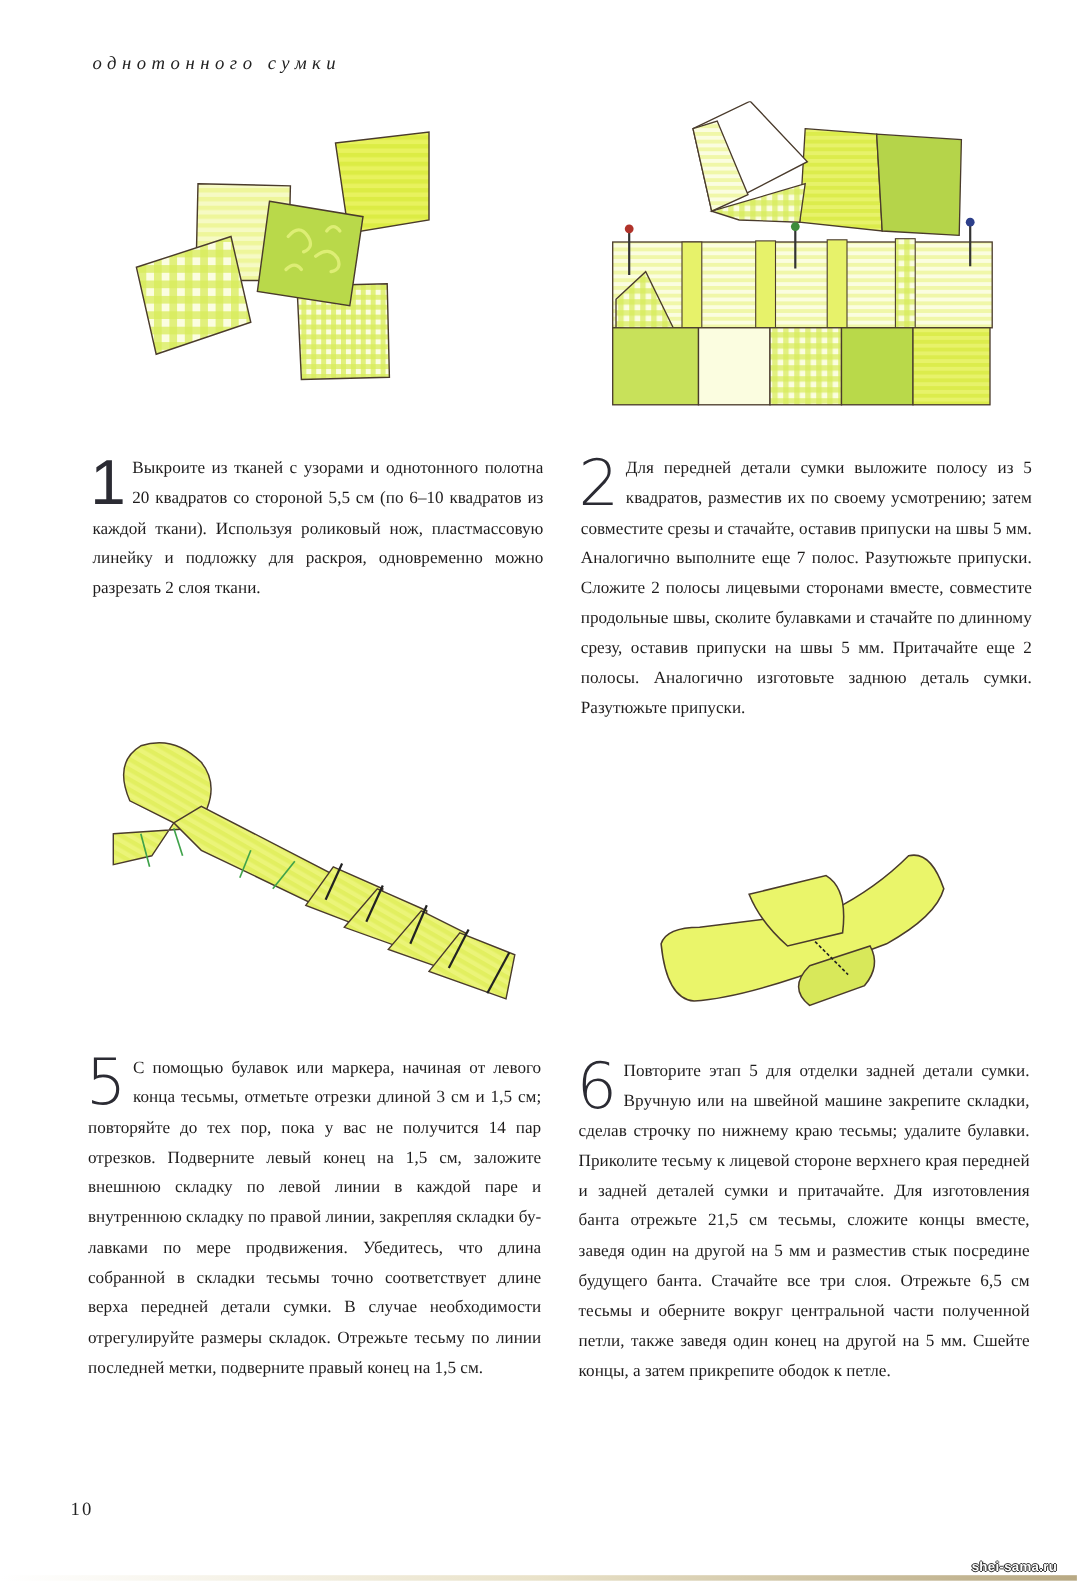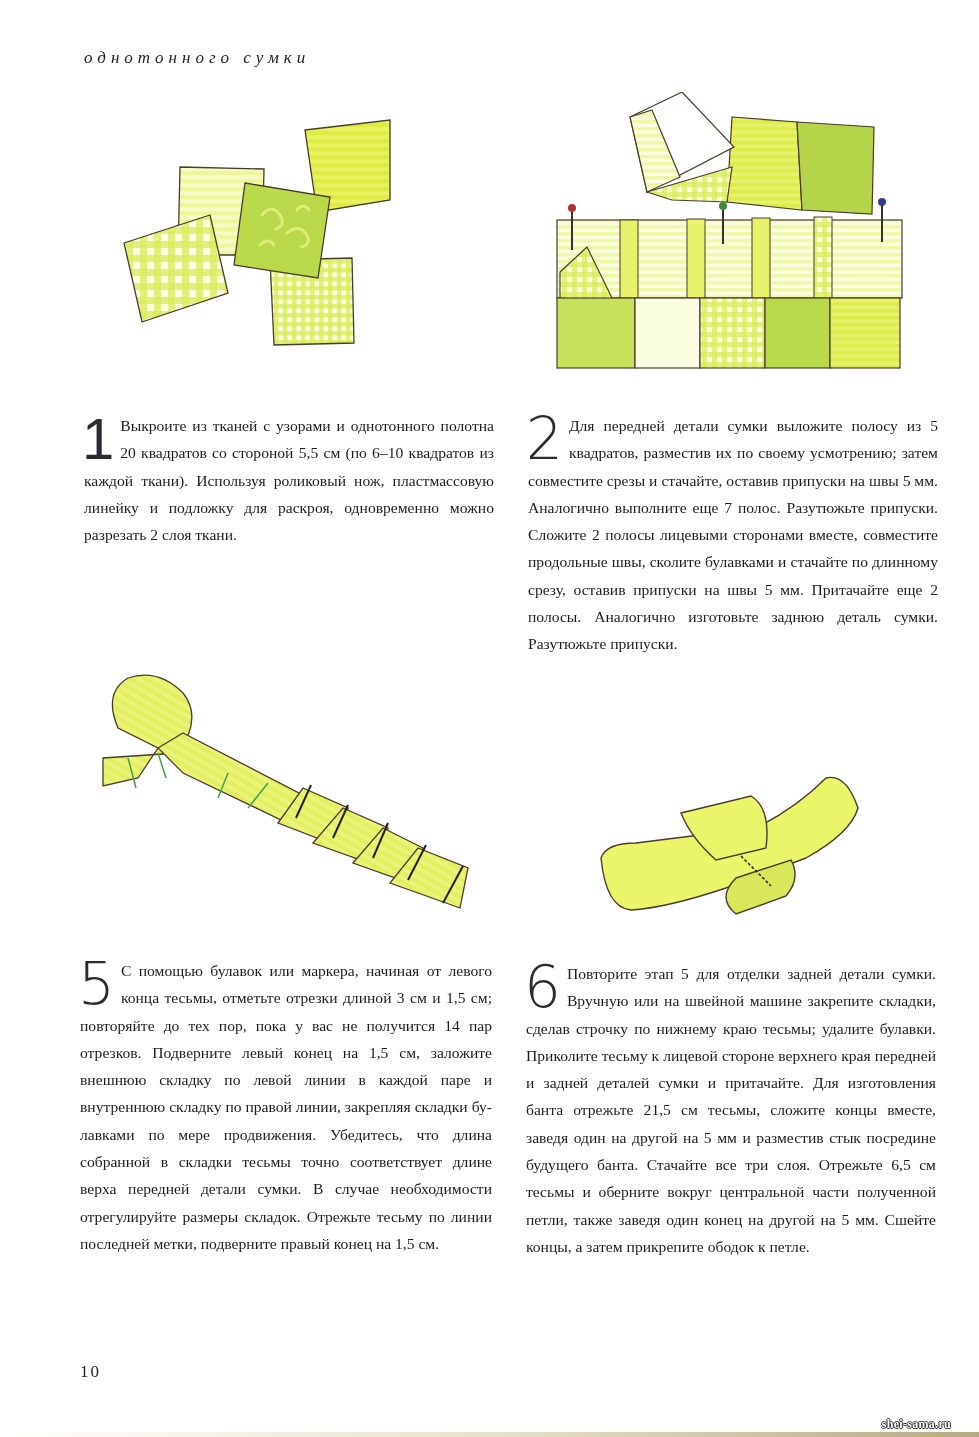--- a/index.html
+++ b/index.html
@@ -15,24 +15,24 @@
     .step {
       position: absolute; font-size: 15.6px; line-height: 27.3px; text-align: justify;
       hyphens: manual;
     }
     .step .num {
       float: left; font-family: "DejaVu Sans", sans-serif; font-weight: 300;
       font-size: 58px; line-height: 50px; margin: 2px 6px 0 -2px; color: #2b2b33;
     }
     .step .num.thin { font-family: "Liberation Sans", sans-serif; font-weight: 400; }
     .page-number {
-      position: absolute; left: 80px; top: 1362px; font-size: 17px; letter-spacing: 2px; color: #222;
+      position: absolute; left: 64px; top: 1362px; font-size: 17px; letter-spacing: 2px; color: #222;
     }
     .watermark {
-      position: absolute; right: 28px; top: 1417px; font-family: Liberation Serif, serif;
+      position: absolute; right: 18px; top: 1417px; font-family: Liberation Sans, sans-serif;
       font-weight: bold; font-size: 12px; color: #ffffff; letter-spacing: 0.3px;
       text-shadow: 1px 0 #333, -1px 0 #333, 0 1px #333, 0 -1px #333;
     }
     .bottom-edge {
       position: absolute; left: 0; right: 0; bottom: 0; height: 5px;
       background: linear-gradient(90deg, #fff 0%, #e9e2c9 50%, #b8a983 100%);
     }
   </style>
 </head>
 <body>

